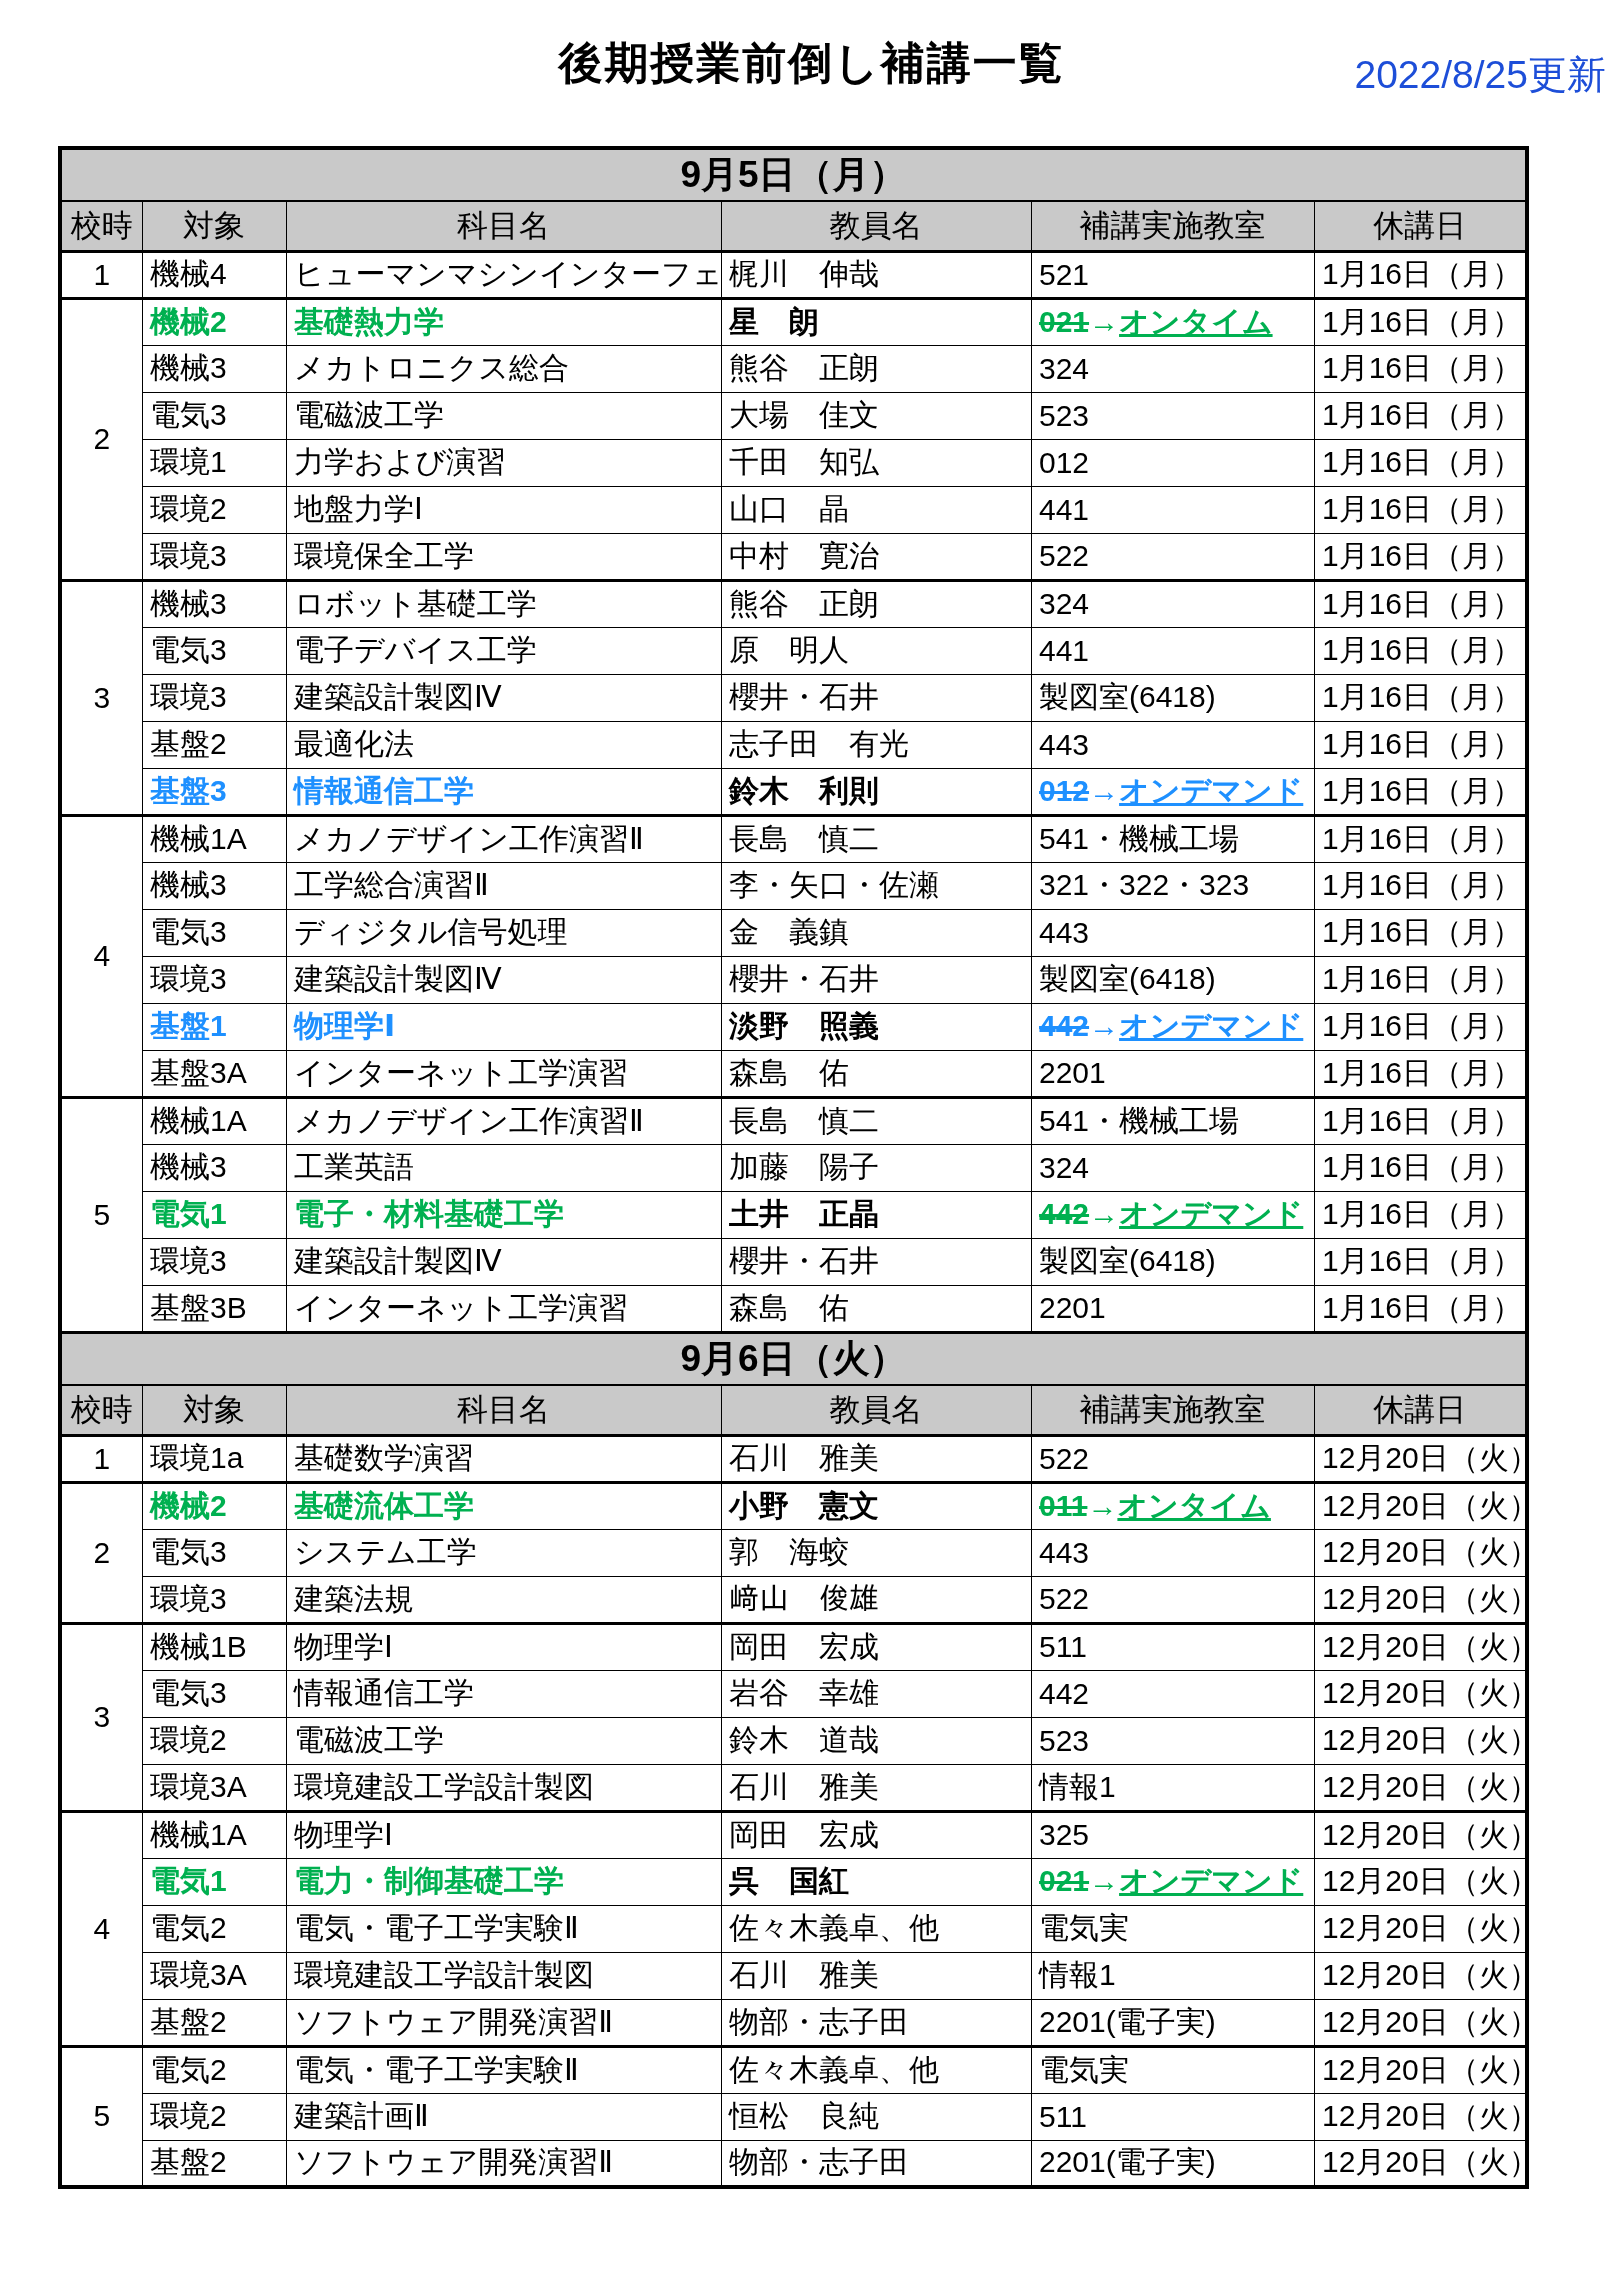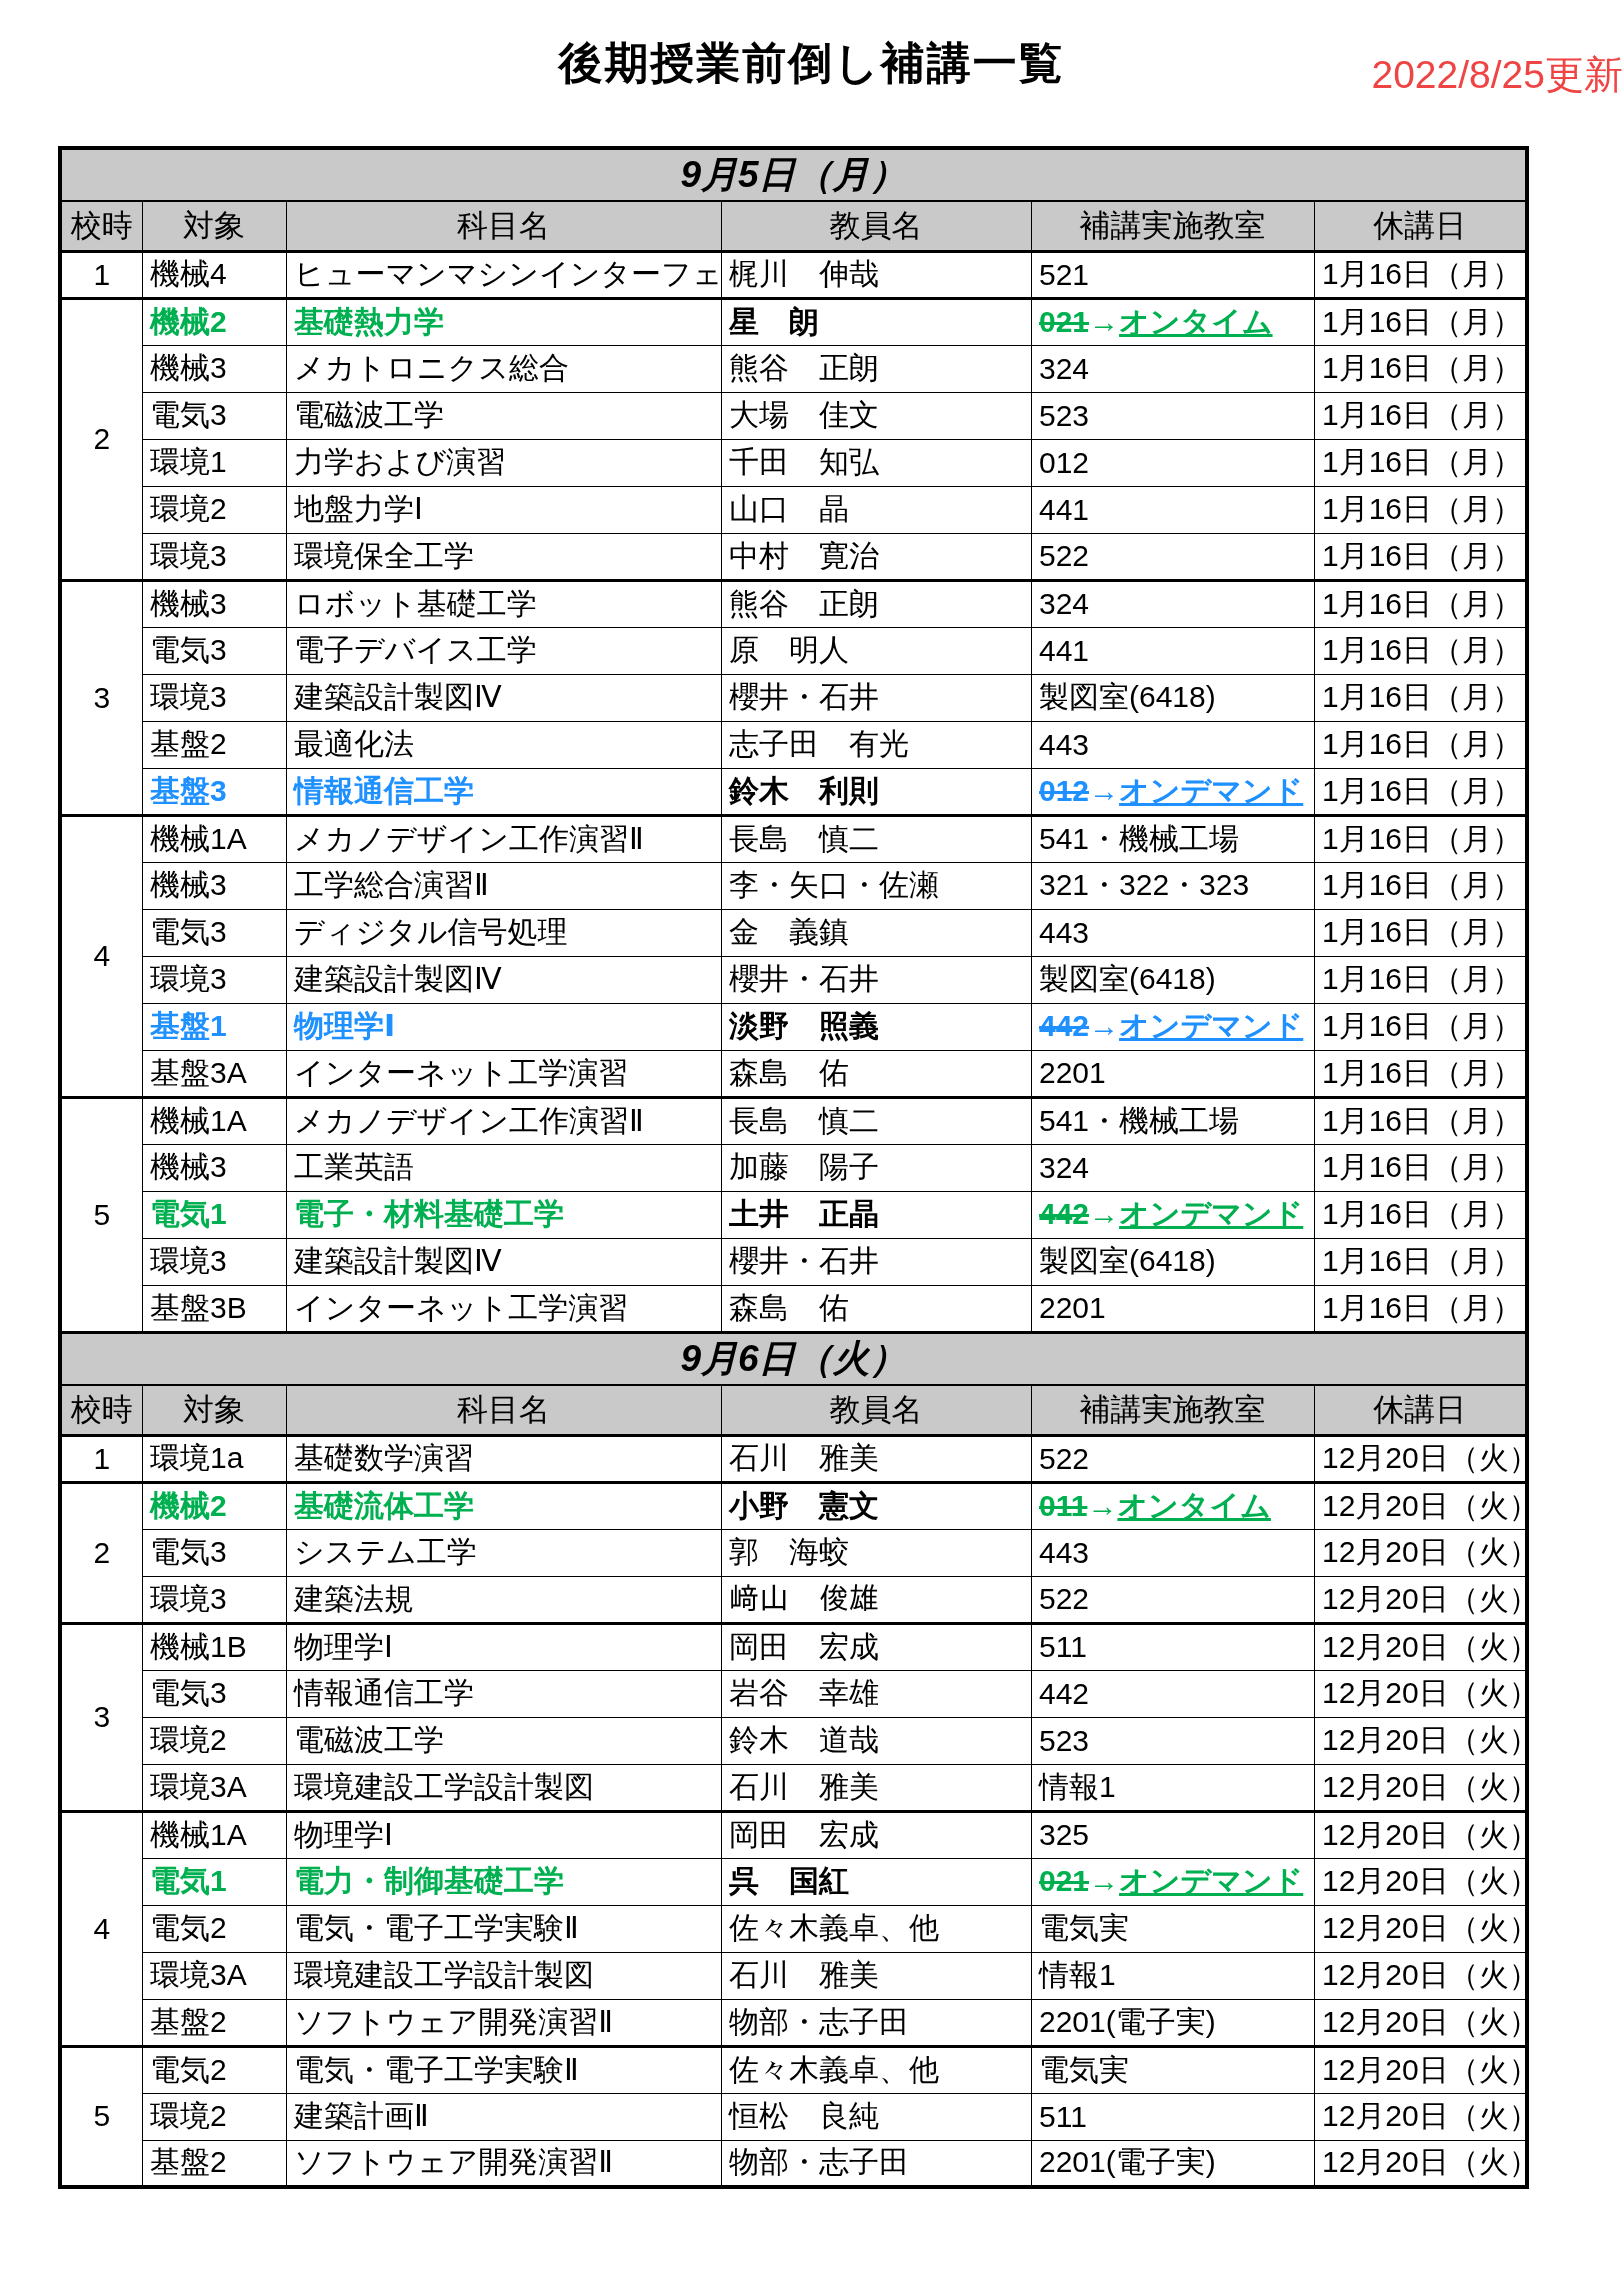--- a/index.html
+++ b/index.html
@@ -23,24 +23,24 @@
     font-size: 44px;
     font-weight: bold;
     color: #000;
     letter-spacing: 1.9px;
     white-space: nowrap;
   }
 
   .update-date {
     position: absolute;
     top: 48px;
-    right: 0;
+    right: 17px;
     font-size: 39px;
     font-weight: normal;
-    color: #ef4444;
+    color: #1d4ed8;
     white-space: nowrap;
   }
 
   table.schedule {
     position: absolute;
     left: 58px;
     top: 146px;
     width: 1468px;
     border-collapse: collapse;
     table-layout: fixed;
@@ -64,21 +64,20 @@
   }
 
   tr.section-header td {
     height: 53px;
     background: var(--header-bg, #c9c9c9);
     text-align: center;
     font-size: 37px;
     font-weight: bold;
     border-top-width: 3.7px;
     border-bottom-width: 2.8px;
-    font-style: italic;
   }
 
   tr.col-header th {
     height: 50px;
     background: var(--header-bg, #c9c9c9);
     text-align: center;
     font-size: 31px;
     font-weight: normal;
     border-bottom-width: 2.8px;
   }

